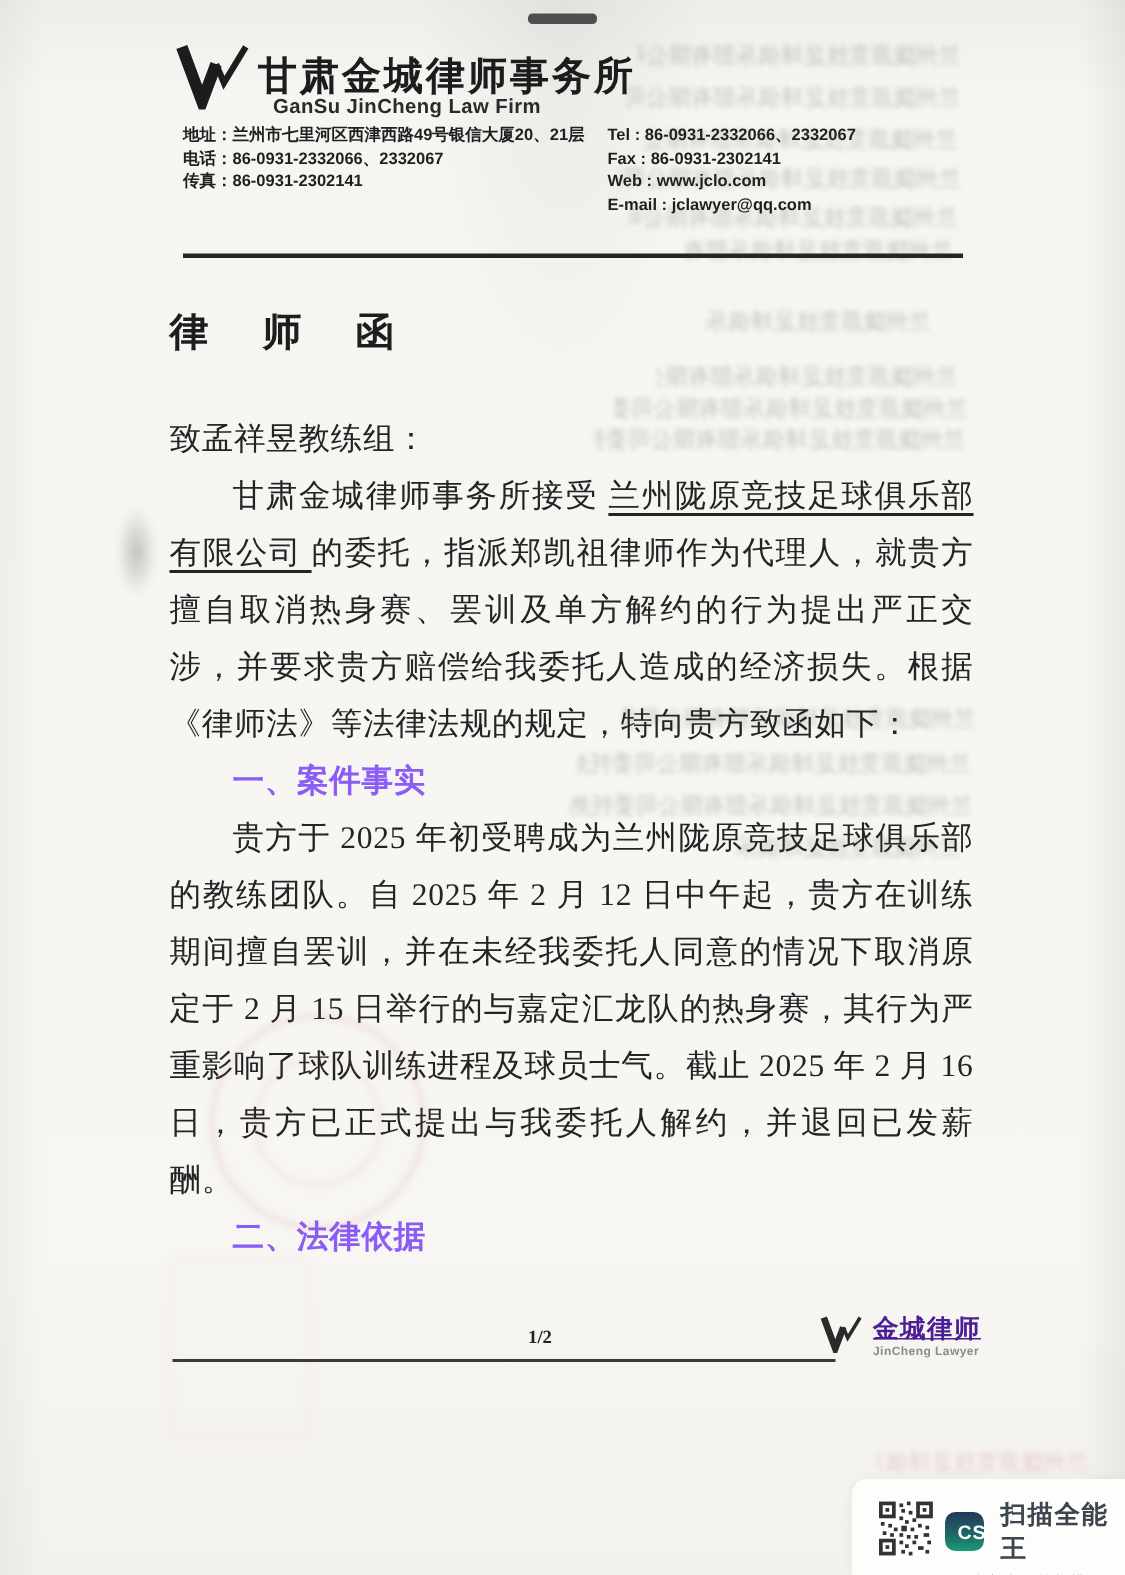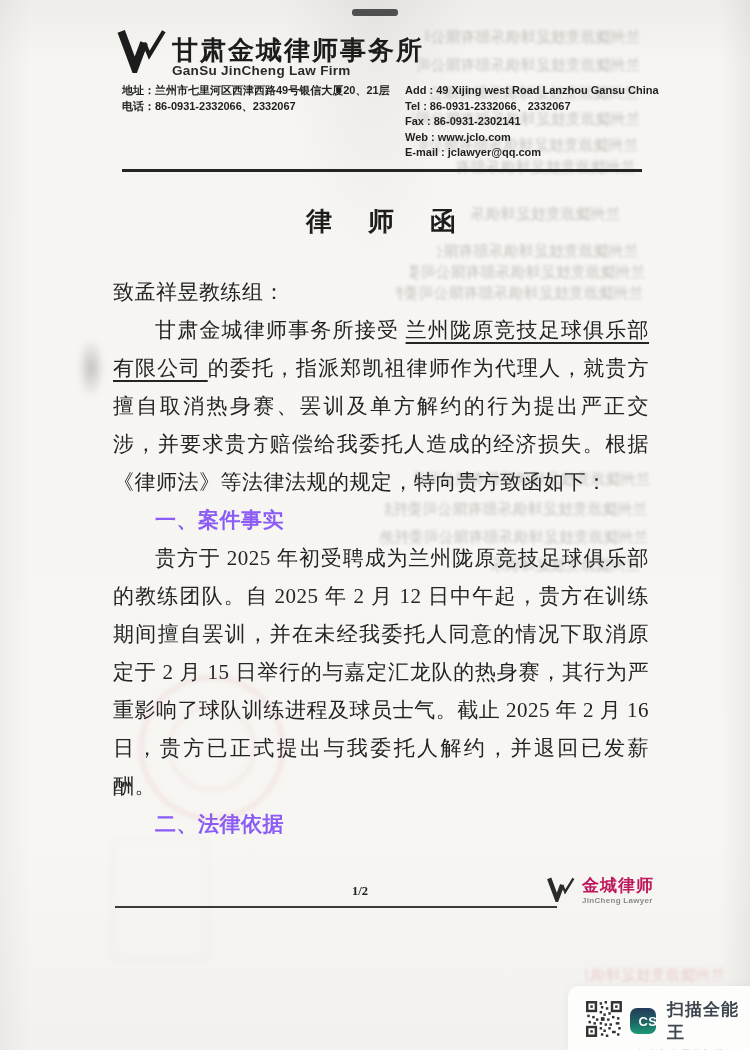--- a/index.html
+++ b/index.html
@@ -32,39 +32,39 @@
     background:radial-gradient(ellipse, rgba(90,90,90,.35), rgba(90,90,90,0) 70%);
     filter:blur(3px);
   }
   
   .header-logo { position:absolute; left:116px; top:27px; }
   .firm-cn {
     position:absolute; left:172px; top:33px;
     font-size:26px; font-weight:bold; letter-spacing:2px; color:#1c1c1c;
   }
   .firm-en {
-    position:absolute; left:172px; top:63px;
+    position:absolute; left:182px; top:63px;
     font-size:13.5px; font-weight:bold; color:#2a2a2a; letter-spacing:.3px;
   }
   .contact { position:absolute; top:83px; font-size:11px; font-weight:bold; color:#1f1f1f; }
   .contact.left { left:122px; width:285px; }
   .contact.right { left:405px; width:260px; }
   .contact .row { height:15.6px; line-height:15.6px; white-space:nowrap; }
   .divider {
     position:absolute; left:122px; top:169px; width:520px; height:2.5px; background:#252525;
   }
   
   .letter {
     position:absolute; left:113px; top:203px; width:536px;
     font-family:"Liberation Serif","DejaVu Serif",serif;
     font-size:21px; line-height:38px; color:#242424;
     text-align:justify; letter-spacing:.5px;
   }
   .doc-title {
-    text-align:center; font-size:26px; font-weight:bold; color:#1d1d1d;
+    text-align:left; font-size:26px; font-weight:bold; color:#1d1d1d;
     margin-bottom:32px;
   }
   .doc-title span { letter-spacing:36px; margin-right:-36px; }
   .salutation { text-indent:0; }
   .para { text-indent:2em; }
   .heading { text-indent:2em; font-weight:bold; color:#8b5cf6; }
   .uline {
     text-decoration:underline; text-underline-offset:5px; text-decoration-thickness:1.5px;
   }
   
@@ -83,21 +83,21 @@
     filter:blur(3px); opacity:.5; pointer-events:none;
   }
   
   .footer-line { position:absolute; left:115px; top:906px; width:442px; height:1.8px; background:#3a3a3a; }
   .page-num {
     position:absolute; left:352px; top:884px; font-size:12.5px; font-weight:bold;
     font-family:"Liberation Serif","DejaVu Serif",serif; color:#222;
   }
   .footer-logo { position:absolute; left:546px; top:876px; display:flex; align-items:flex-start; }
   .footer-logo .txt { margin-left:6px; }
-  .footer-logo .cn { font-size:17px; font-weight:bold; color:#be185d; letter-spacing:1px; line-height:20px; }
+  .footer-logo .cn { font-size:17px; font-weight:bold; color:#4c1d95; letter-spacing:1px; line-height:20px;text-decoration:underline; }
   .footer-logo .en { font-size:8px; color:#8a8a8a; font-weight:bold; letter-spacing:.3px; }
   
   .wm-card {
     position:absolute; left:568px; top:986px; width:182px; height:64px;
     background:#fdfdfc; border-radius:10px 0 0 0;
     box-shadow:0 0 8px rgba(0,0,0,.05);
   }
   .wm { position:absolute; left:586px; top:998px; display:flex; align-items:flex-start; }
   .wm-qr { width:38px; height:38px; margin-top:2px; }
   .wm-right { margin-left:8px; }
@@ -142,23 +142,23 @@
     <polyline points="10,8 36,78 54,30" fill="none" stroke="#1c1c1c" stroke-width="15"></polyline>
     <polyline points="54,30 64,54 92,8" fill="none" stroke="#1c1c1c" stroke-width="8"></polyline>
   </svg>
 </div>
 <div class="firm-cn">甘肃金城律师事务所</div>
 <div class="firm-en">GanSu JinCheng Law Firm</div>
 
 <div class="contact left">
   <div class="row"><span>地址：</span><span>兰州市七里河区西津西路49号银信大厦20、21层</span></div>
   <div class="row"><span>电话：</span><span>86-0931-2332066、2332067</span></div>
+  <div class="row"><span>传真：</span><span>86-0931-2302141</span></div>
 </div>
 <div class="contact right">
-  <div class="row"><span>Add :</span> <span>49 Xijing west Road Lanzhou Gansu China</span></div>
   <div class="row"><span>Tel :</span> <span>86-0931-2332066、2332067</span></div>
   <div class="row"><span>Fax :</span> <span>86-0931-2302141</span></div>
   <div class="row"><span>Web :</span> <span>www.jclo.com</span></div>
   <div class="row"><span>E-mail :</span> <span>jclawyer@qq.com</span></div>
 </div>
 <div class="divider"></div>
 
 <div class="letter">
   <div class="doc-title"><span>律师函</span></div>
   <p class="salutation">致孟祥昱教练组：</p>

